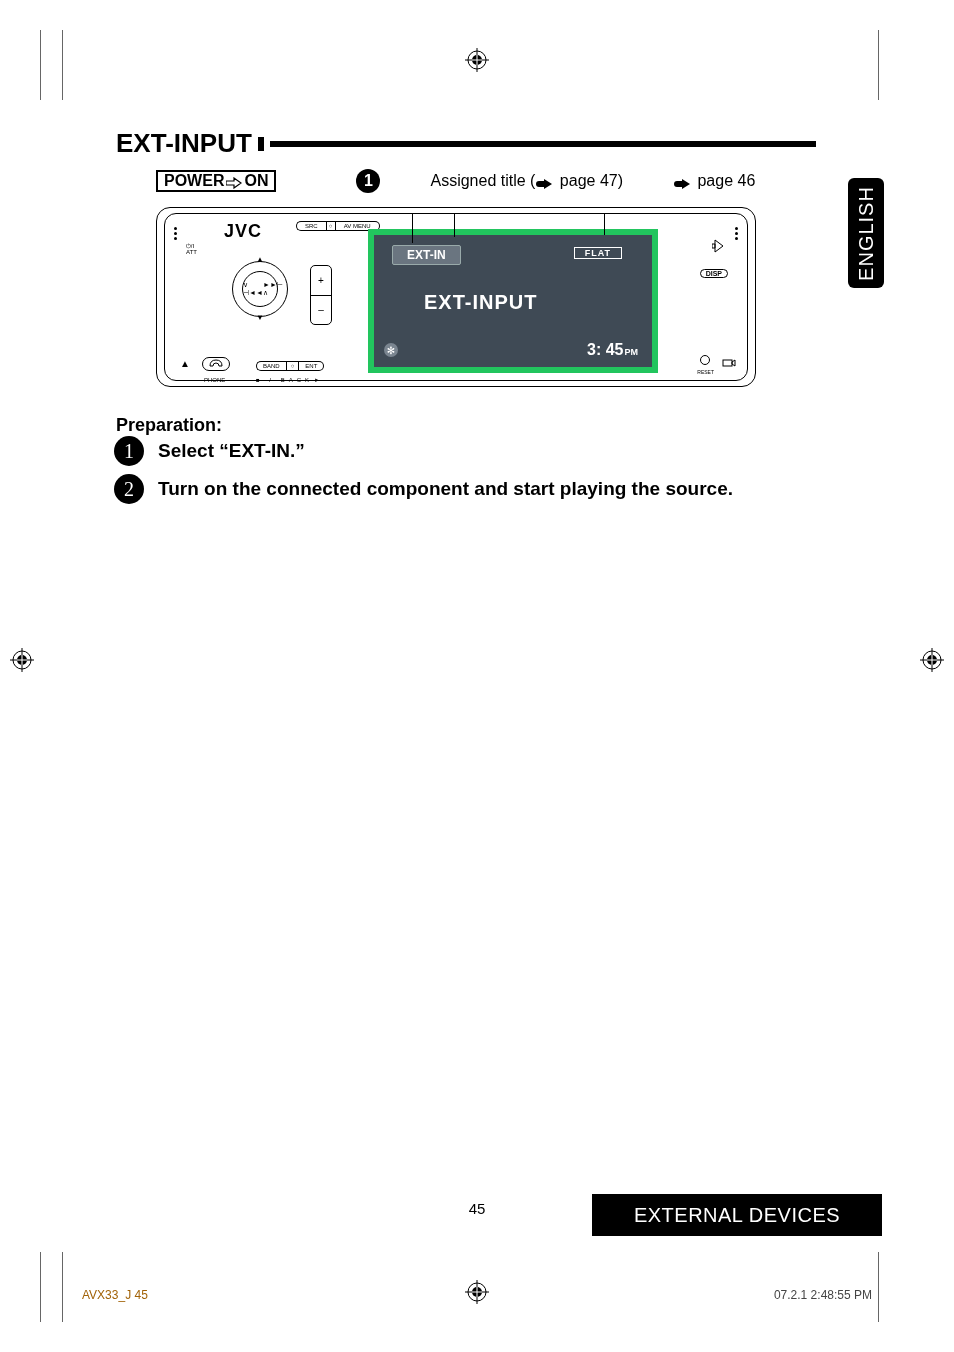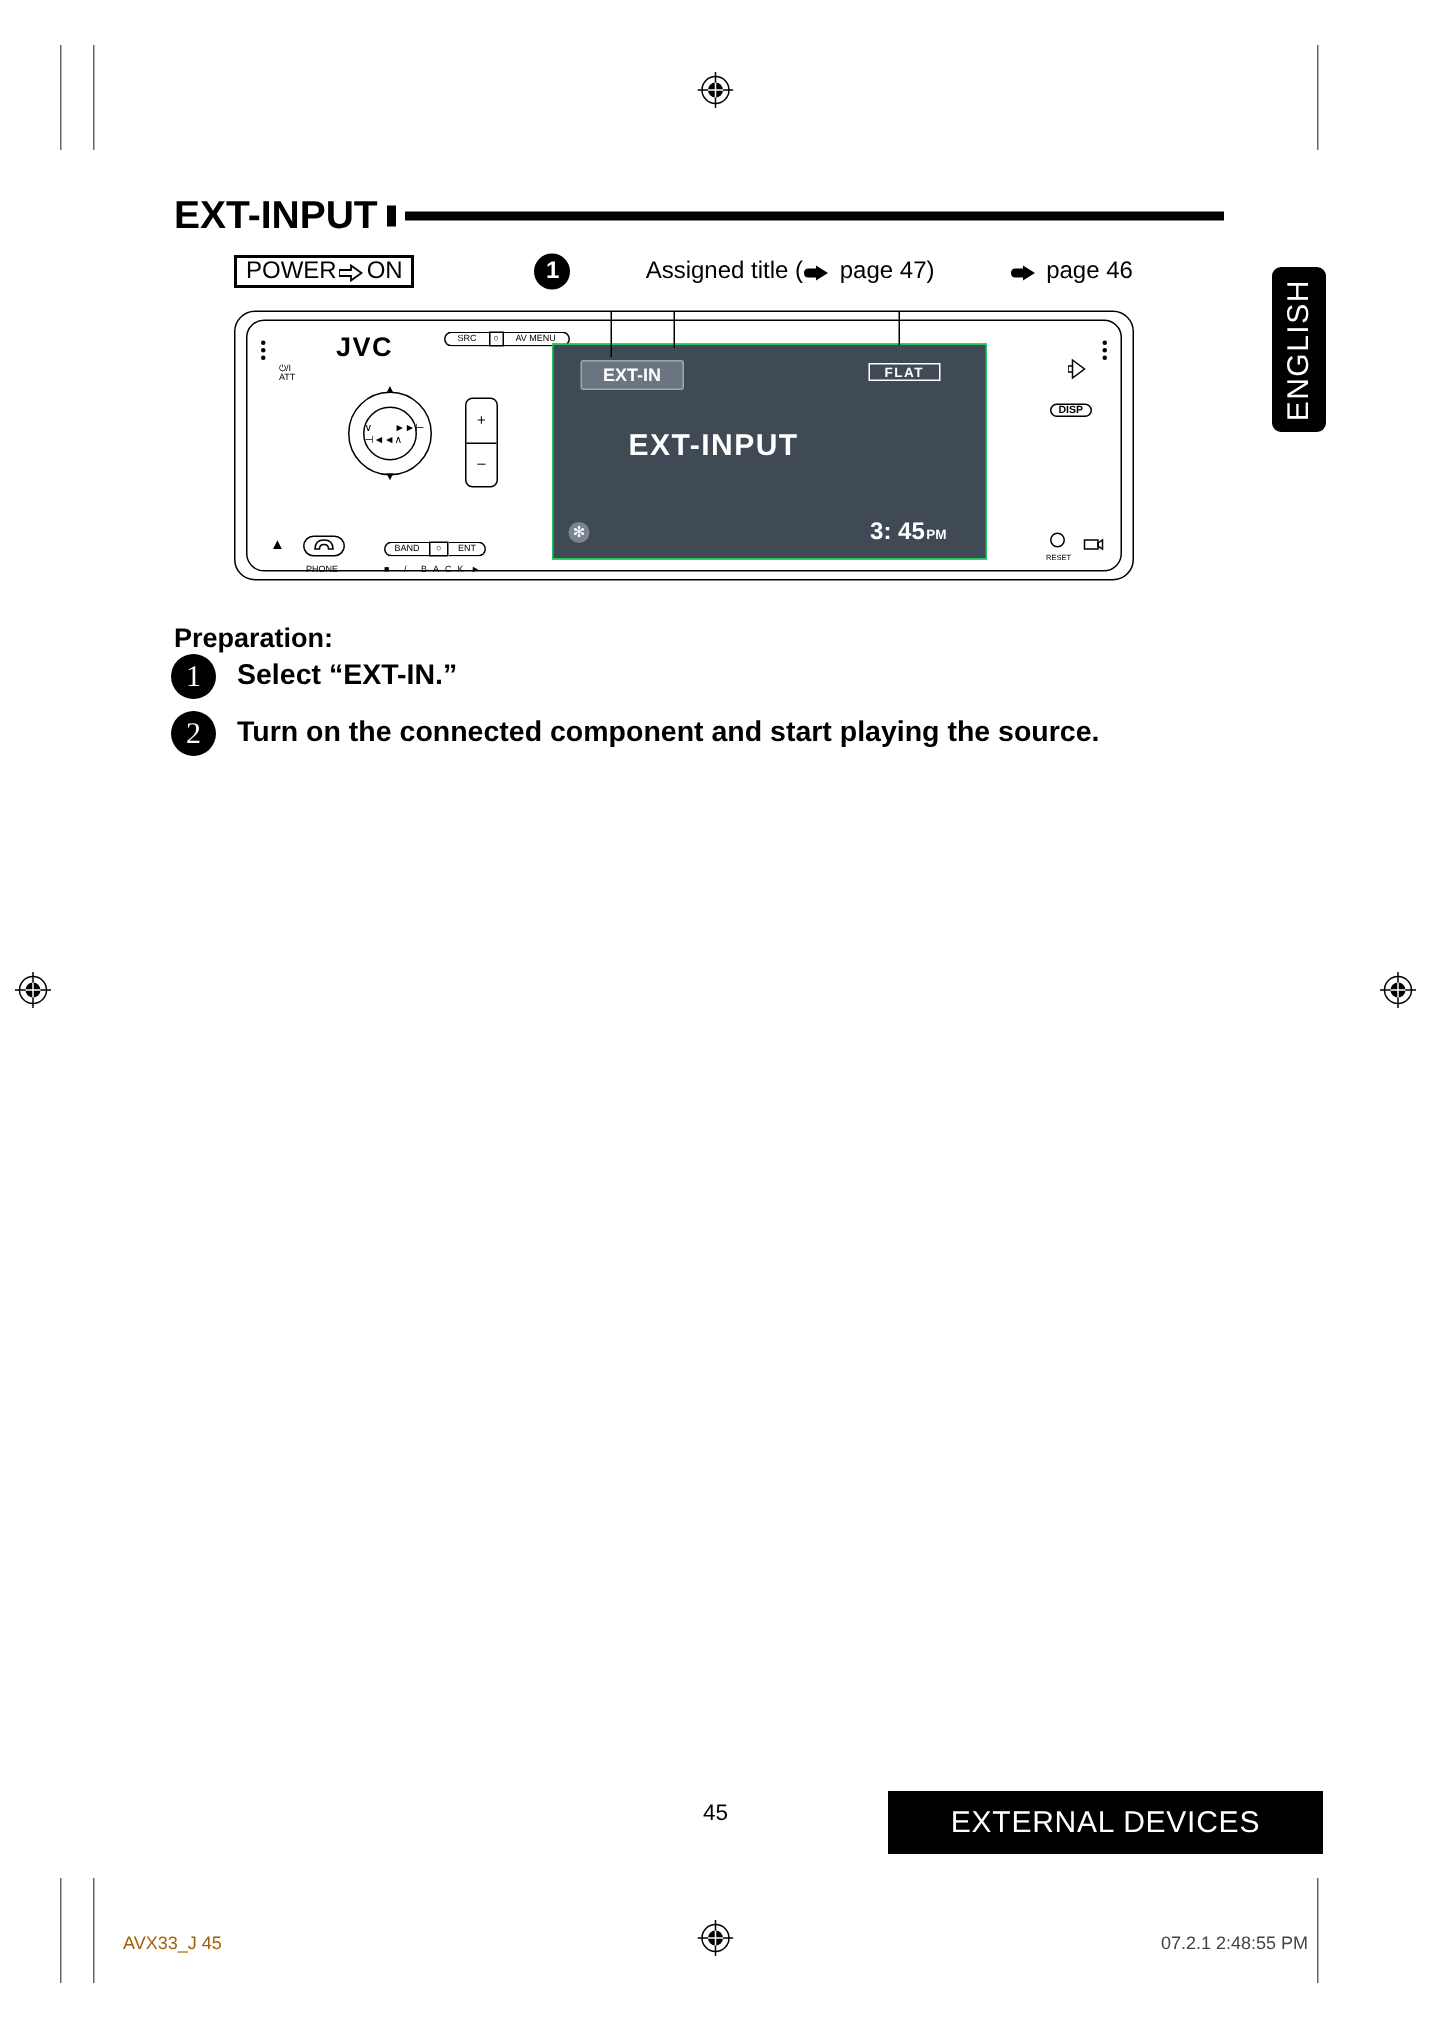--- a/index.html
+++ b/index.html
@@ -98,21 +98,21 @@
     display: flex;
     align-items: center;
     gap: 20px;
     padding-left: 40px;
     margin-bottom: 6px;
     font-size: 16px;
   }
   .power-box {
     border: 2px solid #000;
     padding: 0 6px;
-    font-weight: 400;
+    font-weight: 700;
     font-size: 16px;
     font-stretch: condensed;
     display: flex;
     align-items: center;
     gap: 2px;
   }
   .power-box .arrow-outline {
     width: 16px; height: 12px; display: inline-block;
   }
   .bullet-num {
@@ -218,21 +218,21 @@
     display:flex; flex-direction:column;
   }
   .plusminus div { flex:1; display:flex; align-items:center; justify-content:center; font-size:10px;}
   .plusminus div:first-child { border-bottom:1px solid #000;}
 
   .screen {
     position: absolute;
     top: 30px; left: 212px;
     width: 290px; height: 144px;
     background: #3f4a55;
-    border: 1px solid #22c55e;
+    border: 6px solid #22c55e;
     color: #fff;
     font-family: Arial, sans-serif;
   }
   .screen .tab-ext {
     position:absolute; top:10px; left:18px;
     background:#6a7580; border:1px solid #9aa; border-radius:2px;
     font-size:12px; font-weight:700; padding:2px 14px;
     color:#fff;
   }
   .screen .tab-flat {
@@ -246,21 +246,21 @@
     font-size:20px; font-weight:700; letter-spacing:1px;
     color:#fff;
   }
   .screen .bt-icon {
     position:absolute; bottom:10px; left:10px;
     width:14px; height:14px; border-radius:50%;
     background:#7a8590; color:#fff;
     font-size:10px; display:flex; align-items:center; justify-content:center;
   }
   .screen .clock {
-    position:absolute; bottom:8px; right:26px;
+    position:absolute; bottom:8px; right:14px;
     font-weight:700; font-size:16px;margin-top:28px;
   }
   .screen .clock .pm { font-size:9px; font-weight:700; margin-left:1px;}
 
   .screen .line-assigned {
     position:absolute; top:-22px; left:80px; width:1px; height:24px; background:#000;
   }
   .screen .line-page {
     position:absolute; top:-22px; left:230px; width:1px; height:22px; background:#000;
   }

